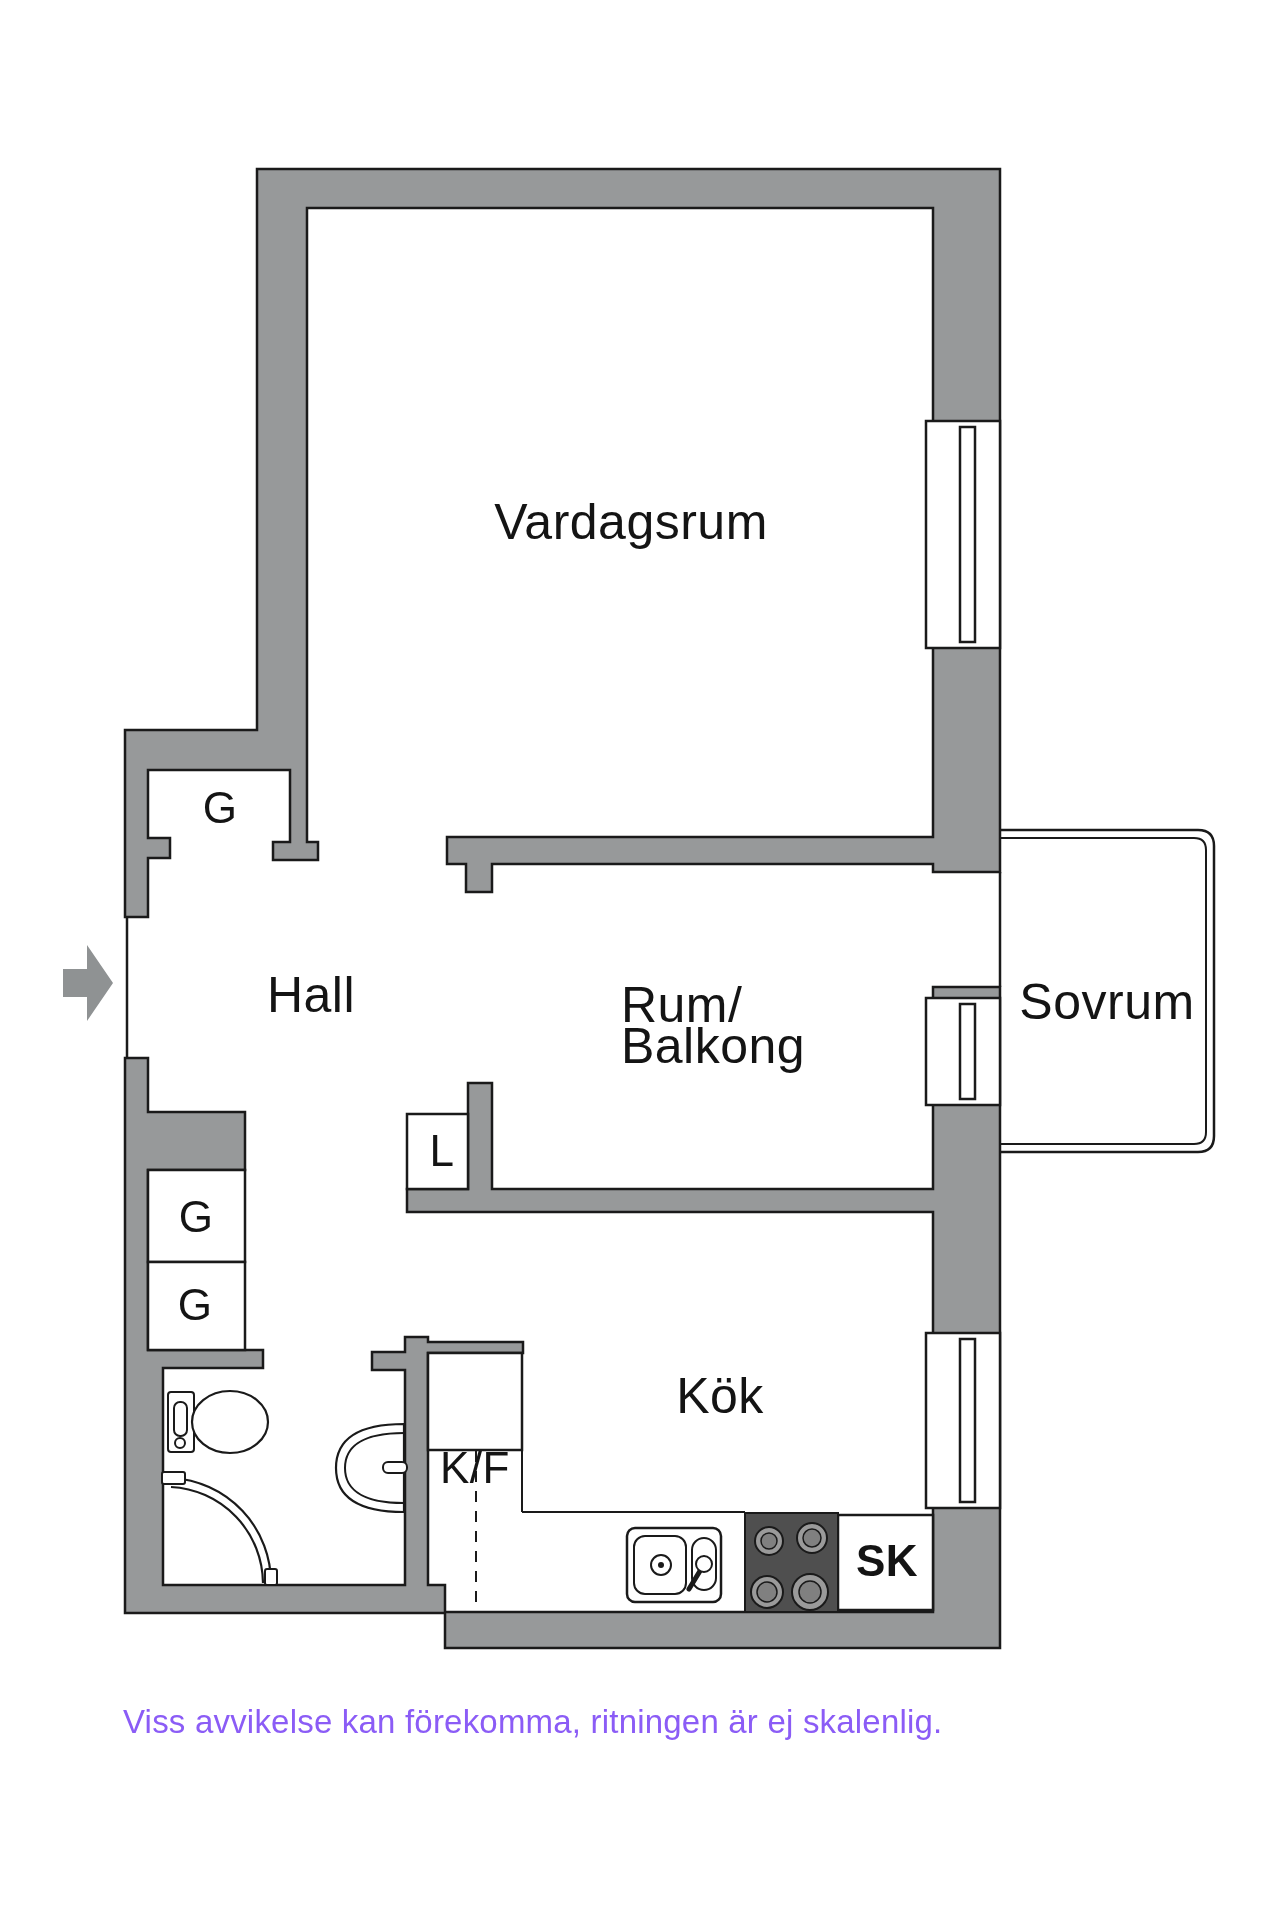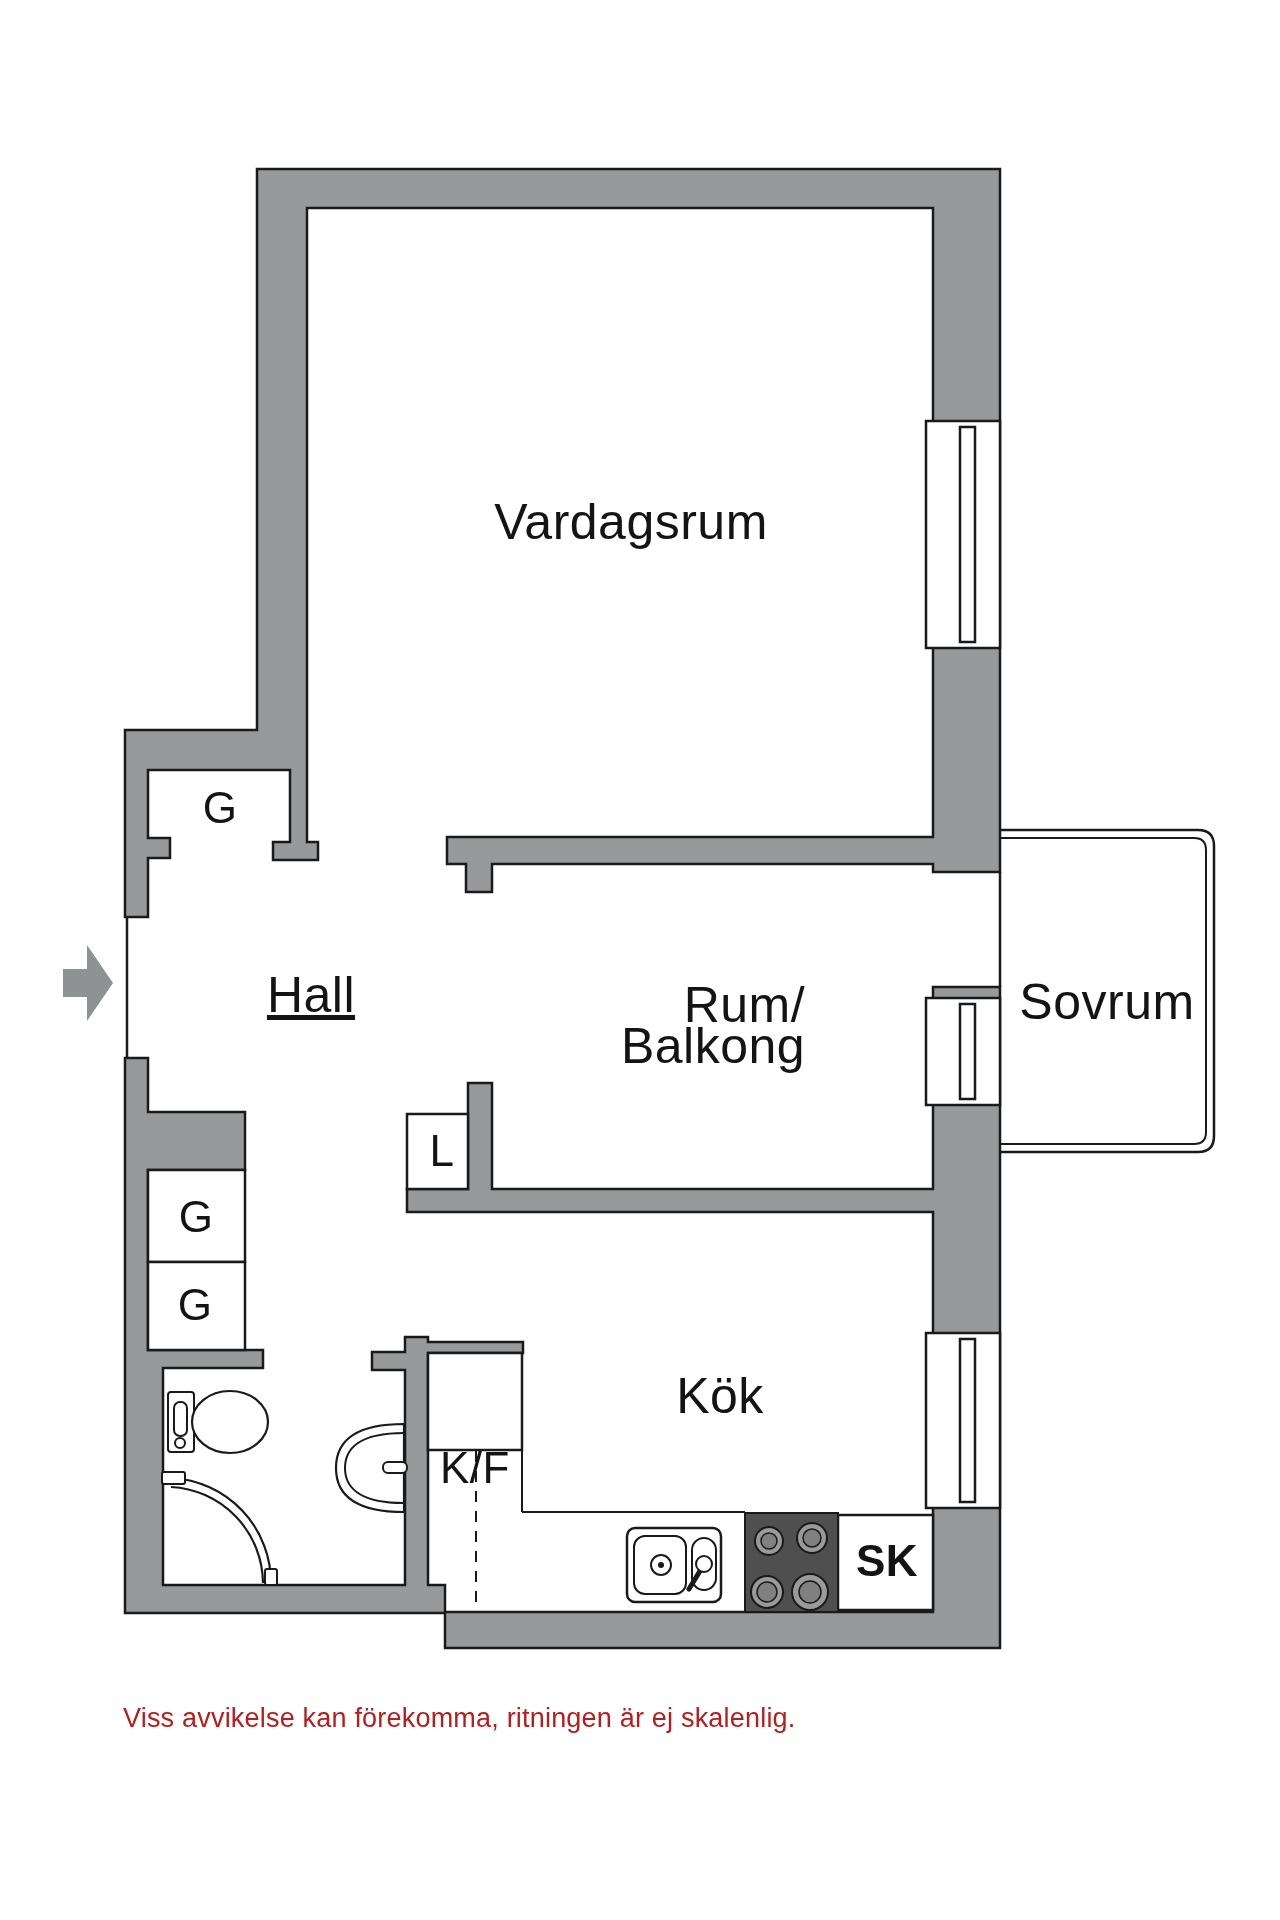--- a/index.html
+++ b/index.html
@@ -6,24 +6,24 @@
   #stage {
     position:relative; width:1280px; height:1920px; background:#ffffff;
     font-family:"Liberation Sans", sans-serif; overflow:hidden;
   }
   #plan-svg { position:absolute; left:0; top:0; }
   .lbl {
     position:absolute; transform:translate(-50%,-50%);
     font-size:50px; color:#141414; white-space:nowrap; letter-spacing:0.5px;
   }
   .lbl.small { font-size:44px; }
-  .lbl.two-line { text-align:right; line-height:41px; }
+  .lbl.two-line { text-align:left; line-height:41px; }
   #disclaimer {
     position:absolute; left:123px; top:1703px;
-    font-size:27px; color:#b91c1c; letter-spacing:0.2px;
+    font-size:33px; color:#8b5cf6; letter-spacing:0.2px;
   }
 </style>
 </head>
 <body>
 
 <div id="stage">
 
   <svg id="plan-svg" width="1280" height="1920" viewBox="0 0 1280 1920">
 
     <g stroke="#1a1a1a" stroke-width="2.5" stroke-linejoin="miter">
@@ -119,21 +119,21 @@
     </g>
 
     <g stroke="#1a1a1a" fill="#ffffff">
       <path stroke-width="2.2" d="M 404,1424 C 352,1424 336,1443 336,1468 C 336,1493 352,1512 404,1512 Z"></path>
       <path fill="none" stroke-width="2" d="M 404,1433 C 359,1433 345,1449 345,1468 C 345,1487 359,1503 404,1503"></path>
       <rect x="383" y="1462" width="24" height="11" rx="5" stroke-width="2"></rect>
     </g>
   </svg>
 
   <div class="lbl" style="left:631px; top:522px;">Vardagsrum</div>
-  <div class="lbl" style="left:311px; top:995px;text-decoration:underline;">Hall</div>
+  <div class="lbl" style="left:311px; top:995px;">Hall</div>
   <div class="lbl two-line" style="left:713px; top:1026px;">
     <span>Rum/</span><br>
     <span>Balkong</span>
   </div>
   <div class="lbl" style="left:1107px; top:1002px;">Sovrum</div>
   <div class="lbl" style="left:720px; top:1396px;">Kök</div>
 
   <div class="lbl small" style="left:220px; top:808px;">G</div>
   <div class="lbl small" style="left:196px; top:1217px;">G</div>
   <div class="lbl small" style="left:195px; top:1305px;">G</div>

